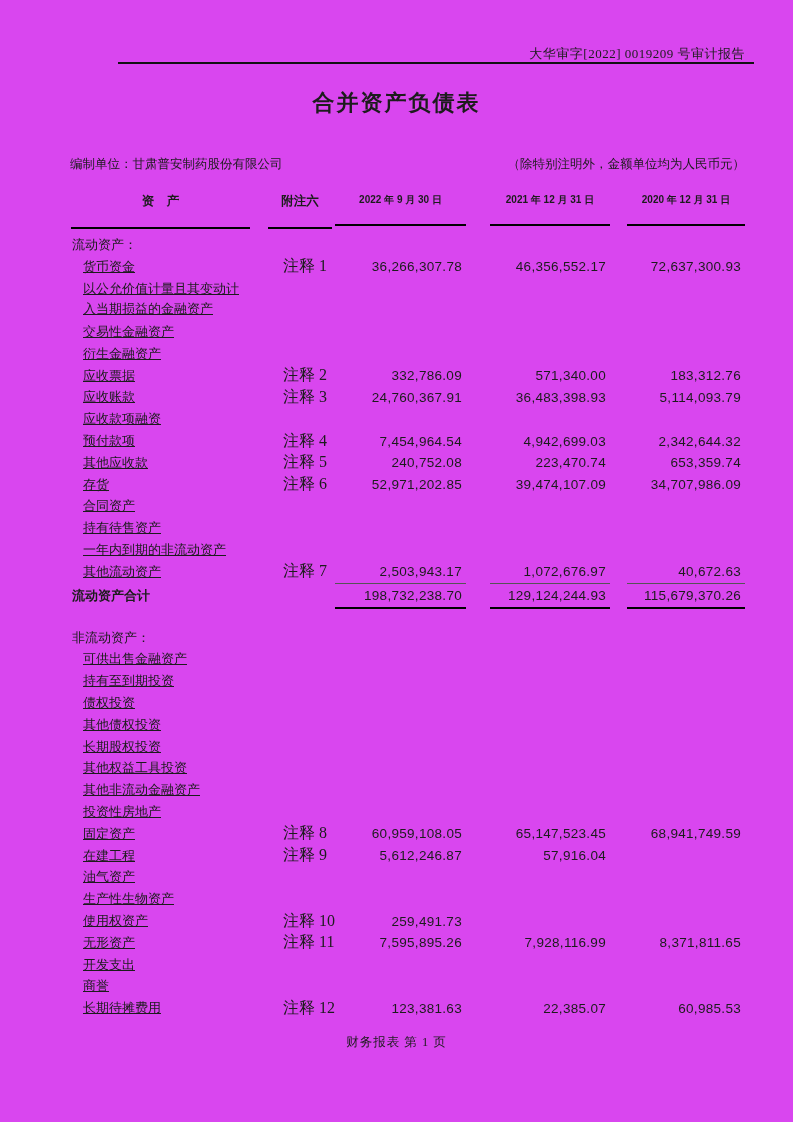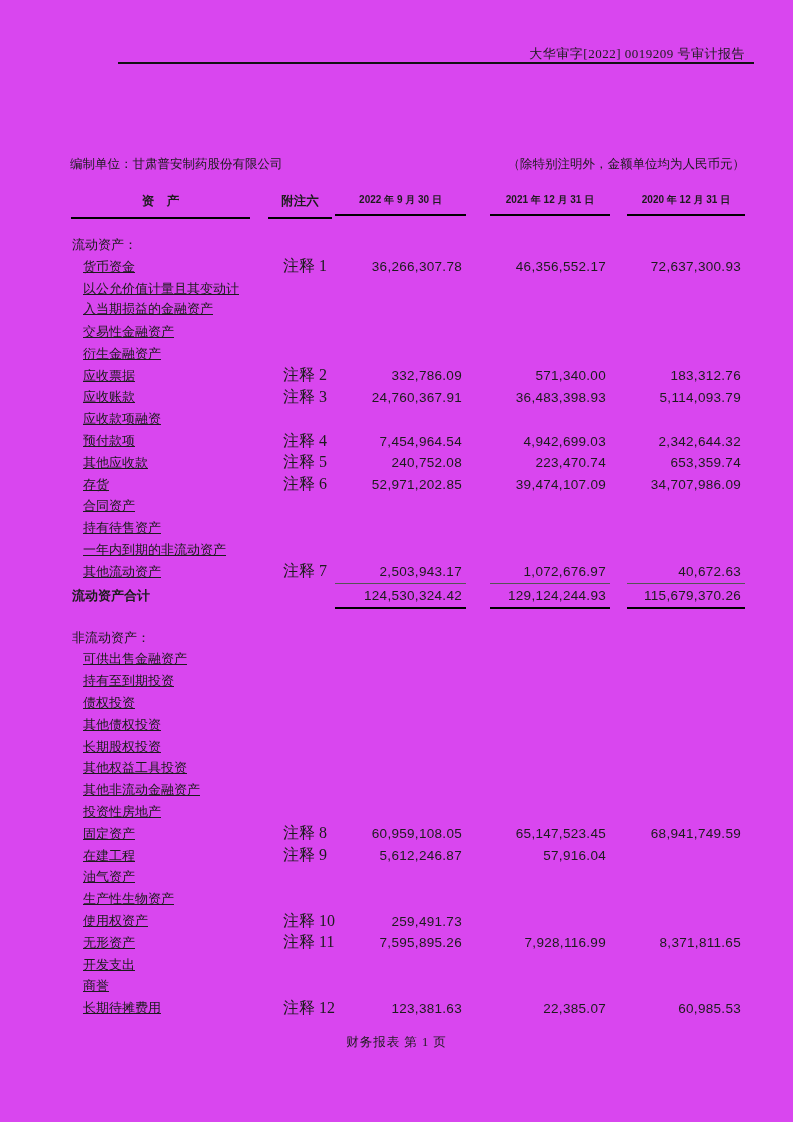--- a/index.html
+++ b/index.html
@@ -33,21 +33,21 @@
     font-size:12.5px;
   }
   .table { position:absolute; top:193px; left:70px; width:675px; }
   .grid {
     display:grid;
     grid-template-columns:185px 80px 131px 24px 120px 17px 118px;
   }
   .thead { height:27px; font-weight:bold; font-size:12.5px; }
   .thead .hd {
     display:block; text-align:center;
-    border-bottom:2.5px solid #000; padding-bottom:7px;
+    border-bottom:2.5px solid #000; padding-bottom:17px;
     white-space:pre;
   }
   .thead .hd.asset { width:179px; margin-left:1px; }
   .thead .hd.note  { width:64px;  margin-left:13px; }
   .thead .hd.date  { width:100%; font-family:Liberation Sans, sans-serif; font-size:10px; }
   .tbody { padding-top:14px; }
   .row { height:21.8px; align-items:center; }
   .row.item2 { height:43.6px; }
   .row.spacer { height:18px; }
   .c { overflow:visible; white-space:nowrap; }
@@ -75,20 +75,21 @@
   }
 </style>
 </head>
 <body>
 
 <div class="page">
 
   <div class="hdr-right">大华审字[2022] 0019209 号审计报告</div>
   <div class="hdr-line"></div>
 
+  <div class="title">合并资产负债表</div>
 
   <div class="meta">
     <span>编制单位：甘肃普安制药股份有限公司</span>
     <span>（除特别注明外，金额单位均为人民币元）</span>
   </div>
 
   <div class="table">
     <div class="grid thead">
       <div class="c">
           <span class="hd asset">资　产</span>
@@ -240,21 +241,21 @@
           <div class="c note">注释 7</div>
           <div class="c val">2,503,943.17</div>
           <div class="c"></div>
           <div class="c val">1,072,676.97</div>
           <div class="c"></div>
           <div class="c val">40,672.63</div>
         </div>
         <div class="grid row total">
           <div class="c lbl">流动资产合计</div>
           <div class="c note"></div>
-          <div class="c val">124,530,324.42</div>
+          <div class="c val">198,732,238.70</div>
           <div class="c"></div>
           <div class="c val">129,124,244.93</div>
           <div class="c"></div>
           <div class="c val">115,679,370.26</div>
         </div>
         <div class="grid row spacer"></div>
         <div class="grid row section">
           <div class="c lbl">非流动资产：</div>
           <div class="c note"></div>
           <div class="c val"></div>

